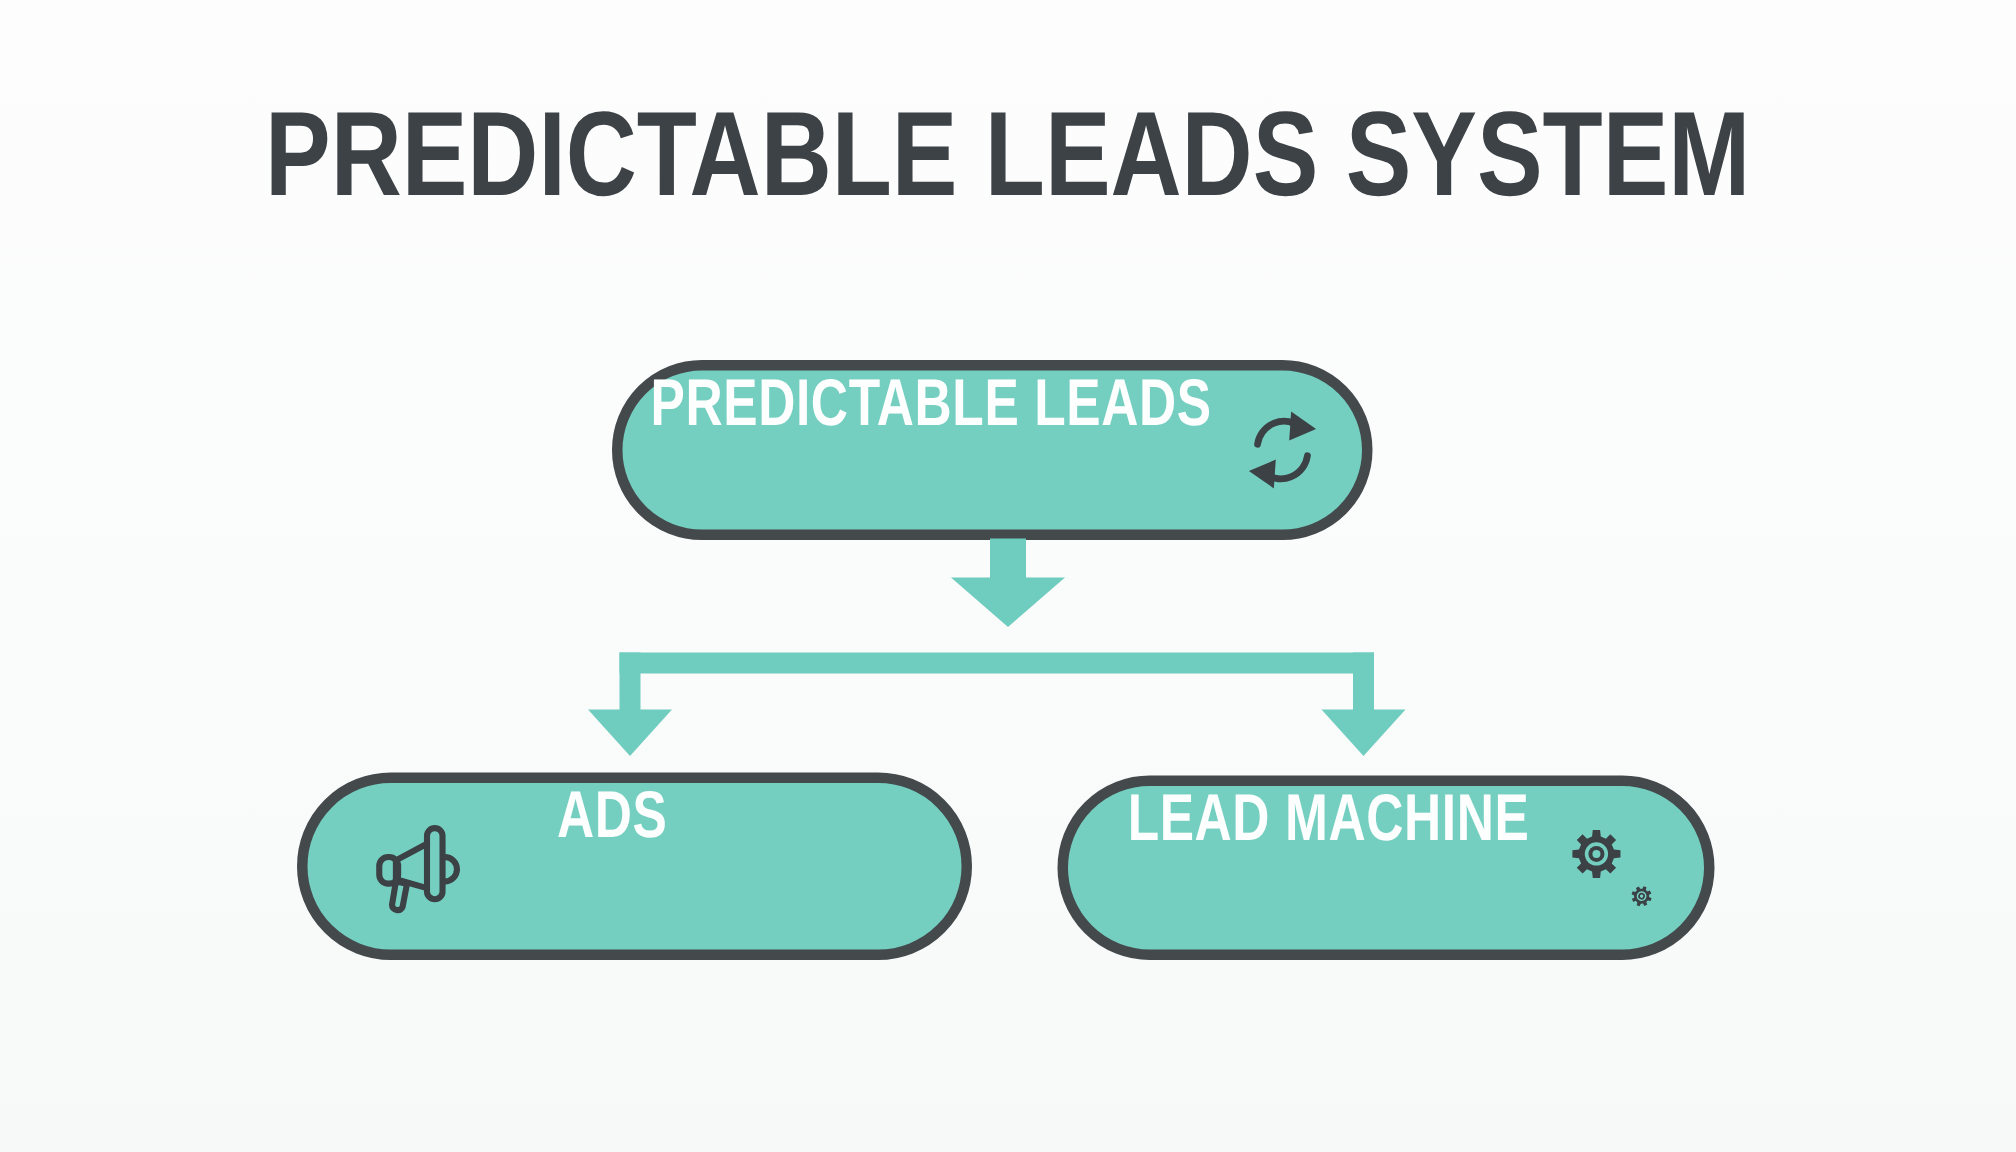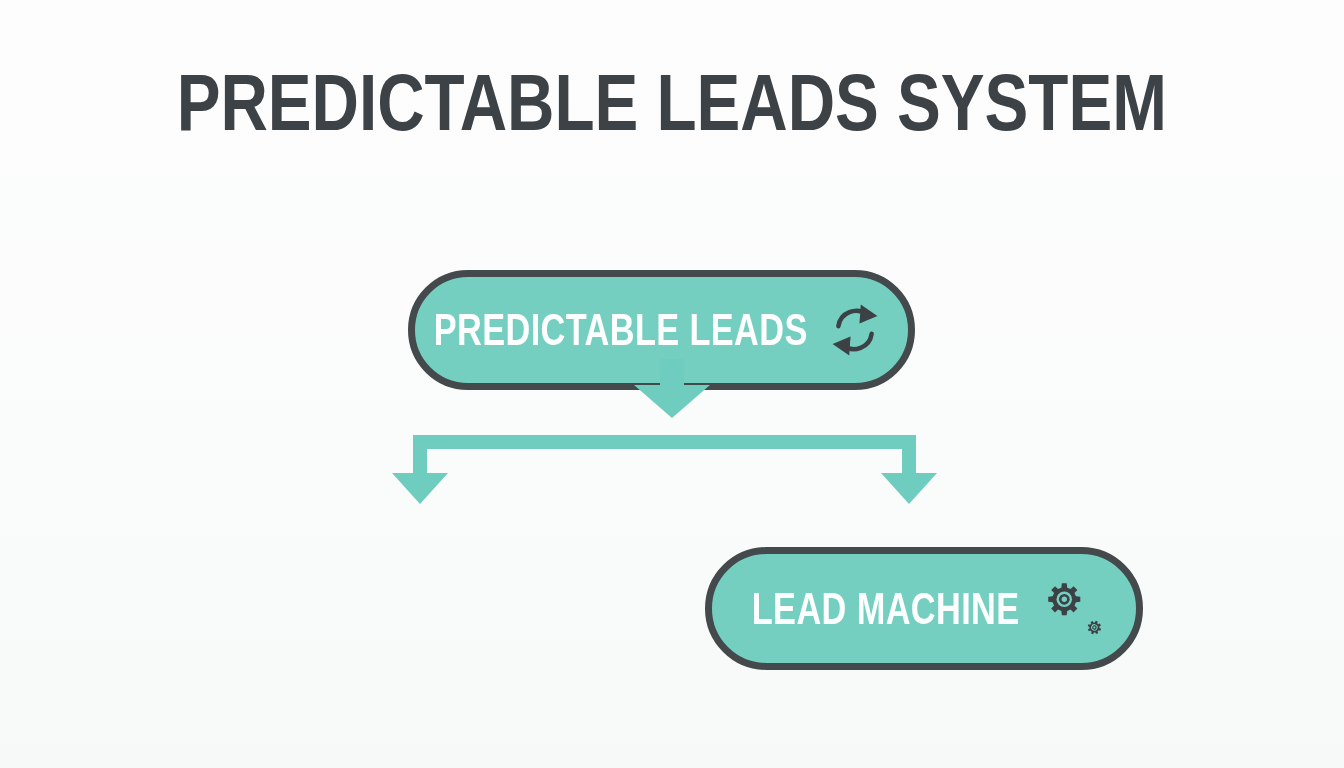--- a/index.html
+++ b/index.html
@@ -18,21 +18,21 @@
     white-space:nowrap;
   }
   .title .squeeze{display:inline-block;transform:scaleX(0.82);transform-origin:center;}
 
   .pill{
     position:absolute;
     box-sizing:border-box;
     background:#74cfc1;
     border:7px solid #44494c;
     border-radius:80px;
-    display:flex;align-items:center;justify-content:center;margin-top:30px;
+    display:flex;justify-content:center;
   }
   .pill-label{
     display:inline-block;
     font-weight:700;font-size:44px;line-height:1;
     color:#fdfefe;
     white-space:nowrap;
     transform:scaleX(0.78);transform-origin:center;
     letter-spacing:0.5px;
   }
   .icon-abs{position:absolute;top:50%;transform:translateY(-50%);}
@@ -92,20 +92,34 @@
 
   <div class="arrow-stem" style="left:660px;top:359px;width:24px;height:27px;"></div>
   <div class="tri-down main-head" style="left:634px;top:385px;"></div>
 
   <div class="arrow-stem" style="left:413px;top:435px;width:503px;height:14px;"></div>
   <div class="arrow-stem" style="left:413px;top:435px;width:14px;height:39px;"></div>
   <div class="tri-down branch-head" style="left:392px;top:473px;"></div>
   <div class="arrow-stem" style="left:902px;top:435px;width:14px;height:39px;"></div>
   <div class="tri-down branch-head" style="left:881px;top:473px;"></div>
 
+  <div class="pill node-ads">
+    <span class="icon-abs" style="left:36px;">
+      <svg width="74" height="74" viewBox="0 0 100 100">
+        <rect class="icon-stroke" stroke-width="5.5" x="59" y="15" width="14" height="64" rx="7"></rect>
+        <path class="icon-stroke" stroke-width="5.5" d="M59,29 L31,44 L31,61 L59,69"></path>
+        <rect class="icon-stroke" stroke-width="5.5" x="16" y="41" width="17" height="24" rx="8"></rect>
+        <path class="icon-stroke" stroke-width="5.5" d="M31,63 L41,65 L37,86 a5,5 0 0 1 -9.5,-2 Z"></path>
+        <path class="icon-stroke" stroke-width="5.5" d="M75,41 a11,11 0 0 1 0,22"></path>
+      </svg>
+    </span>
+    <div class="center-area">
+      <span class="pill-label">ADS</span>
+    </div>
+  </div>
 
   <div class="pill node-lead">
     <div class="center-area">
       <span class="pill-label">LEAD MACHINE</span>
     </div>
     <span class="icon-abs" style="right:28px;">
       <svg width="68" height="68" viewBox="0 0 140 140">
         <use href="#gearG"></use>
         <use href="#gearG" transform="translate(112,108) scale(0.42) rotate(20) translate(-50,-50)"></use>
       </svg>

